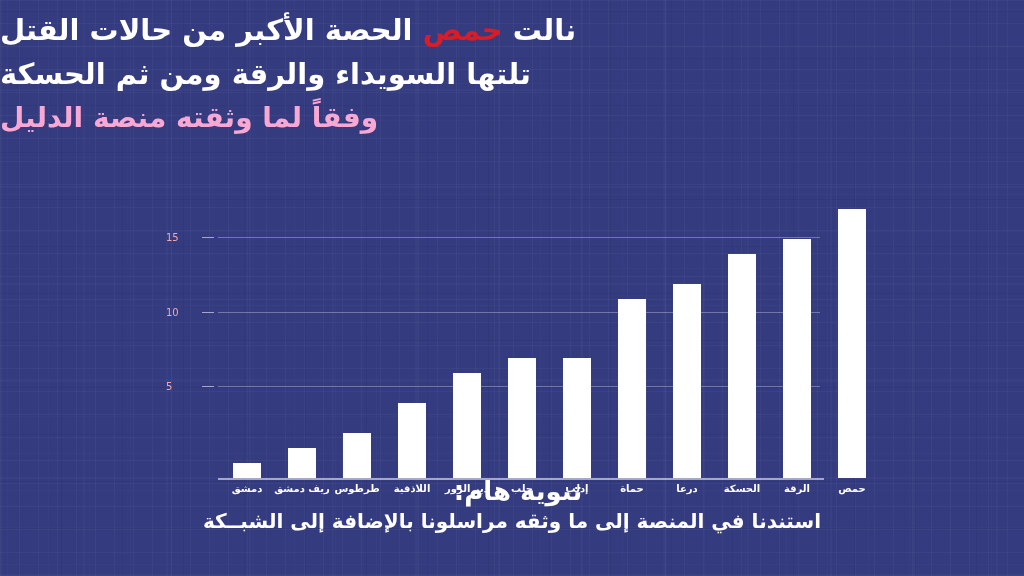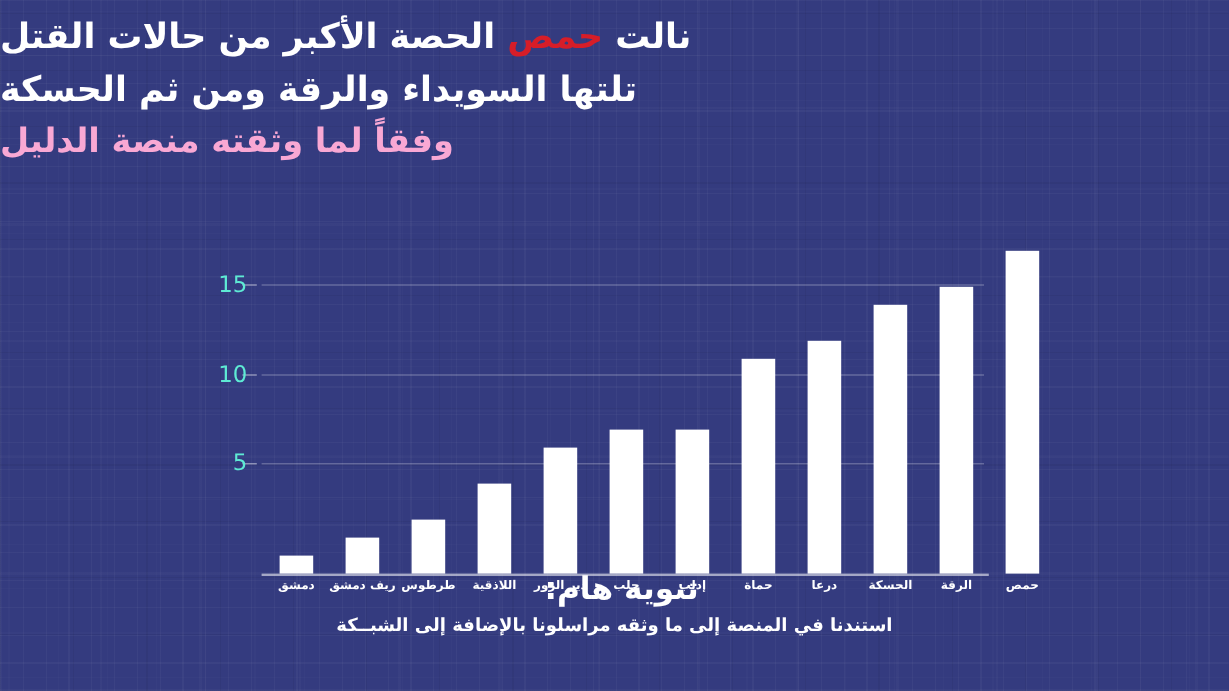--- a/index.html
+++ b/index.html
@@ -61,22 +61,22 @@
     position:absolute;left:0;right:0;height:1px;
     background:rgba(255,255,255,.30);
   }
   .tick-mark{
     position:absolute;width:12px;height:1px;
     background:rgba(255,255,255,.55);
     left:-16px;
   }
   .tick-label{
     position:absolute;
-    left:-52px;width:40px;text-align:right;
-    color:#5eead4;font-size:19px;line-height:13px;
+    left:-52px;width:40px;text-align:left;
+    color:#fca5a5;font-size:10px;line-height:13px;
     transform:translateY(-6px);
   }
   .axis-baseline{
     position:absolute;left:0;right:-4px;bottom:0;height:2px;
     background:rgba(255,255,255,.55);
   }
   .bars{
     position:absolute;left:2px;right:0;bottom:2px;top:0;
     display:flex;align-items:flex-end;
     justify-content:flex-start;
@@ -108,21 +108,21 @@
 
   
   #footer{
     position:absolute;left:0;right:0;top:476px;
     text-align:center;z-index:4;
   }
   #footer .note-title{
     color:#ffffff;font-weight:bold;font-size:26px;line-height:30px;padding-left:12px;
   }
   #footer .note-line{
-    color:#ffffff;font-weight:bold;font-size:15px;line-height:30px;
+    color:#ffffff;font-weight:bold;font-size:20px;line-height:30px;
     white-space:nowrap;
   }
 </style>
 </head>
 <body>
 
 <div id="bg-texture"></div>
 <div id="bg-texture2"></div>
 
 <div id="headline">

